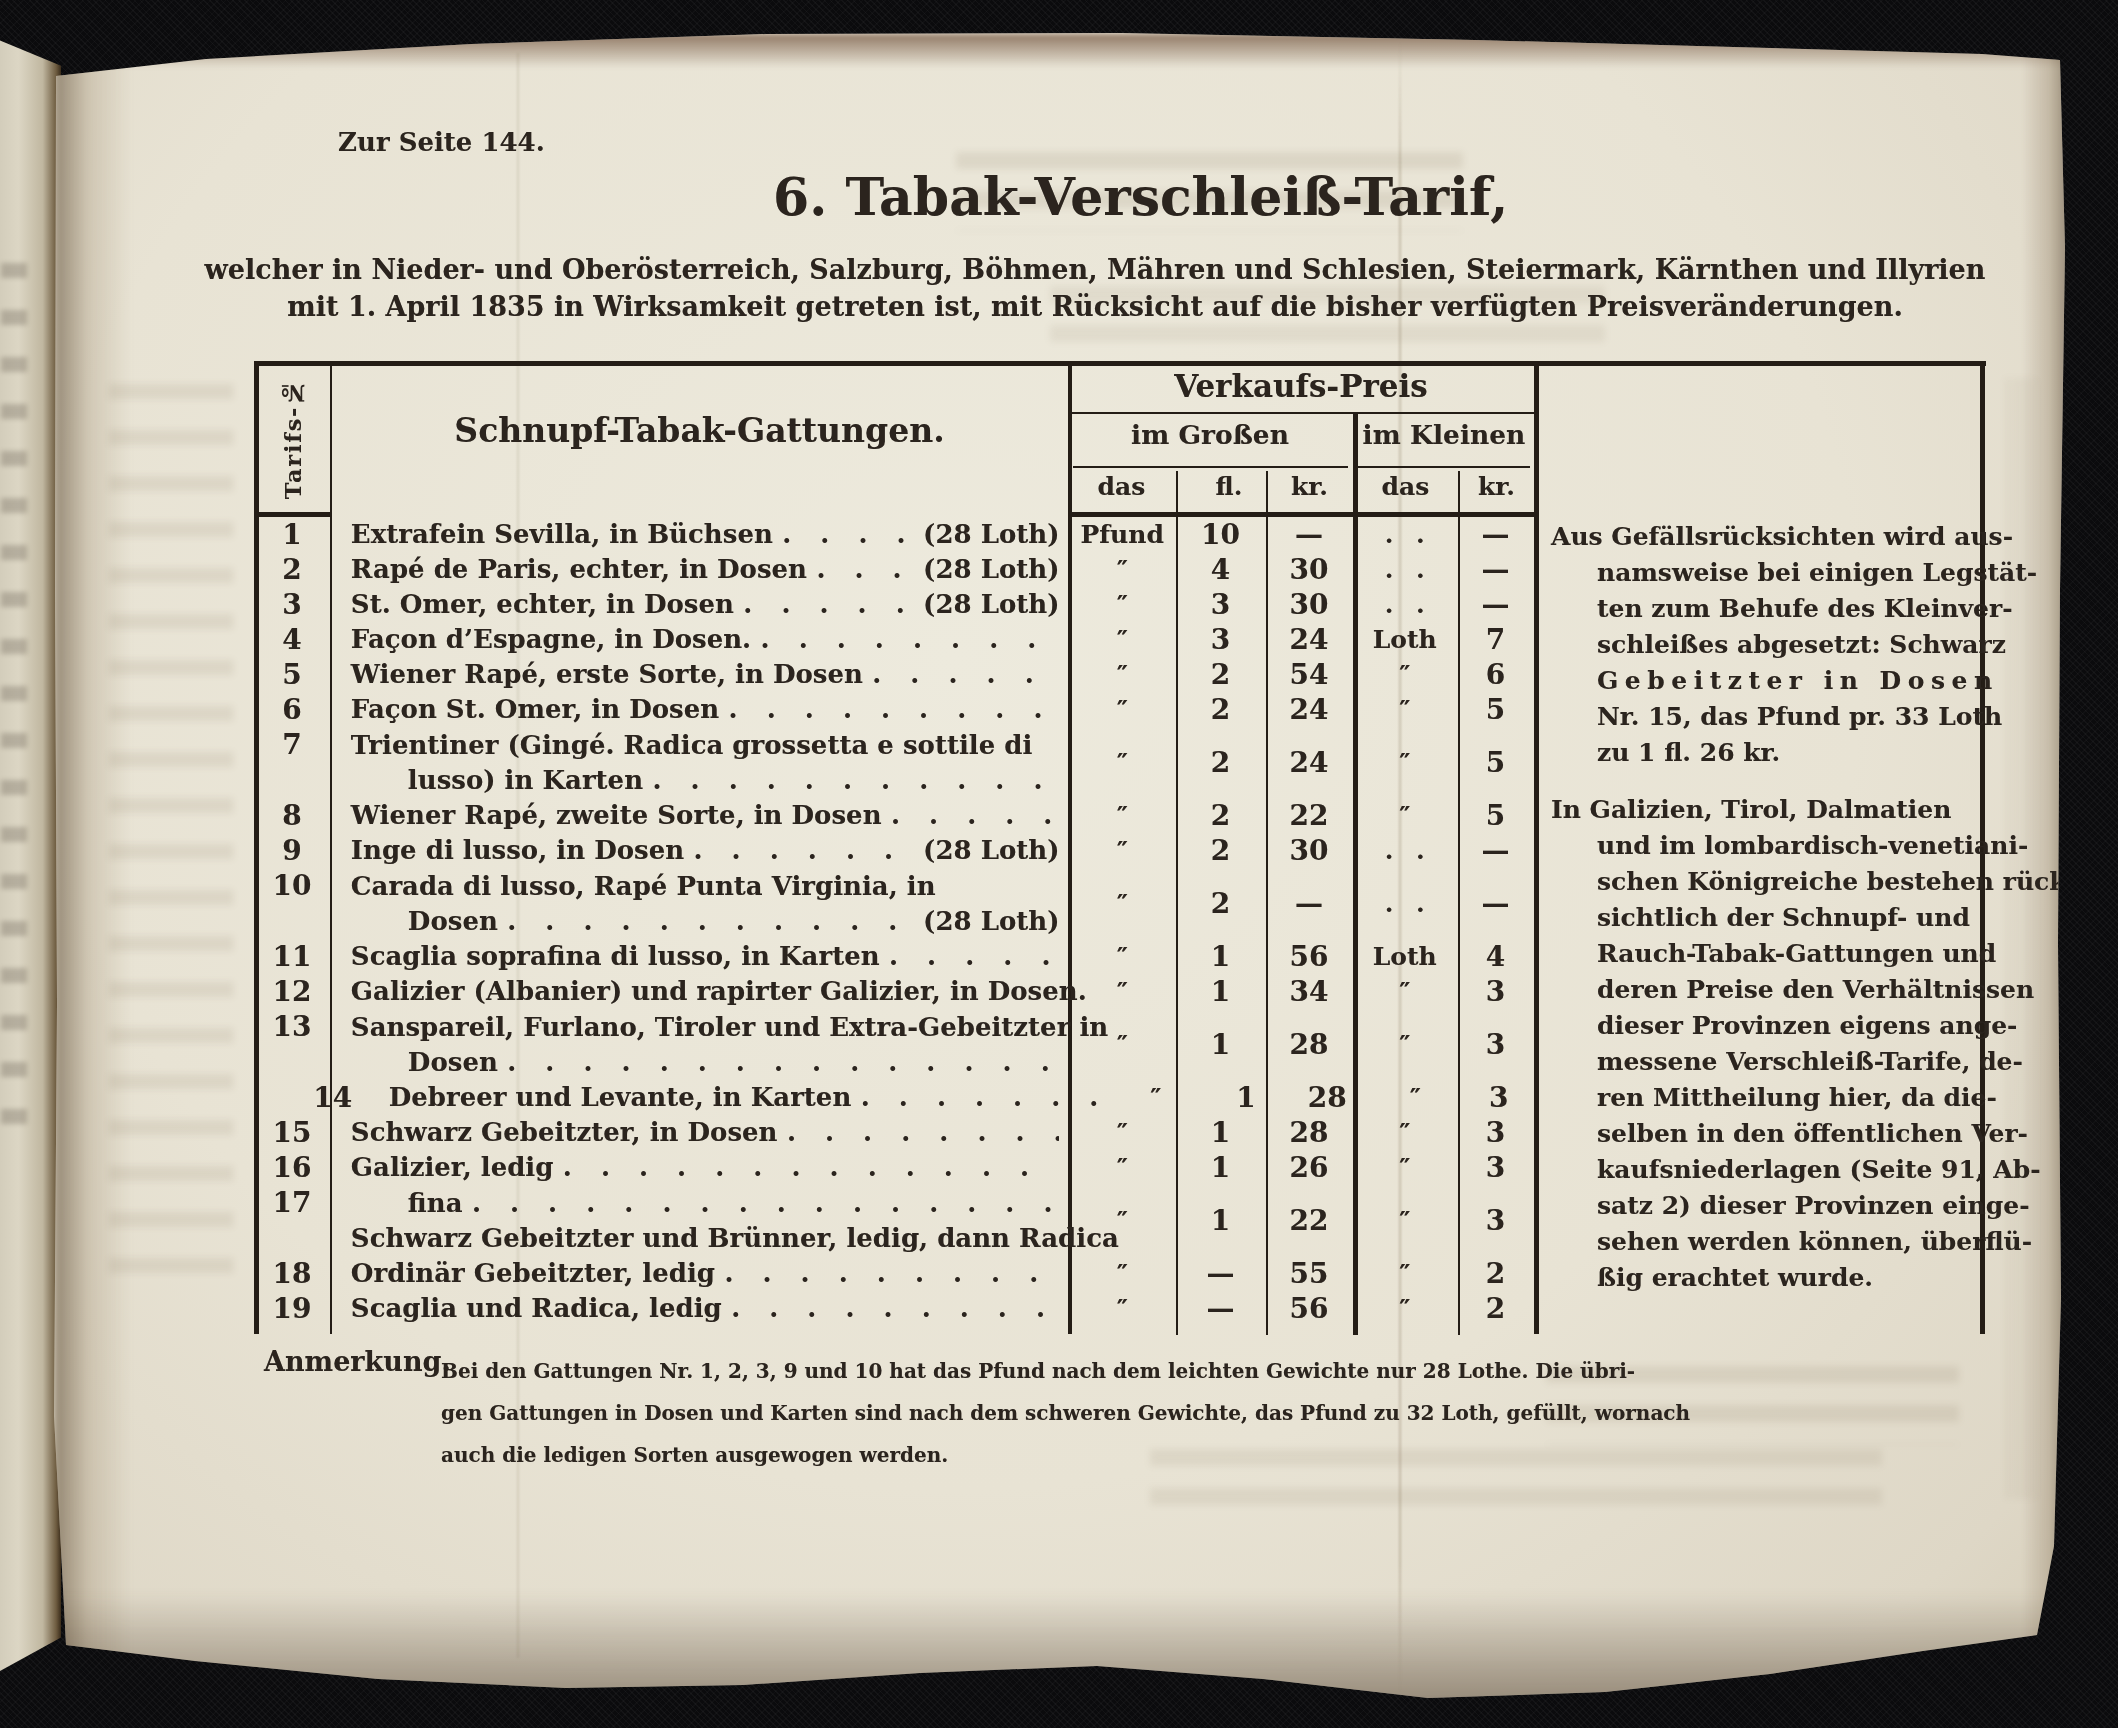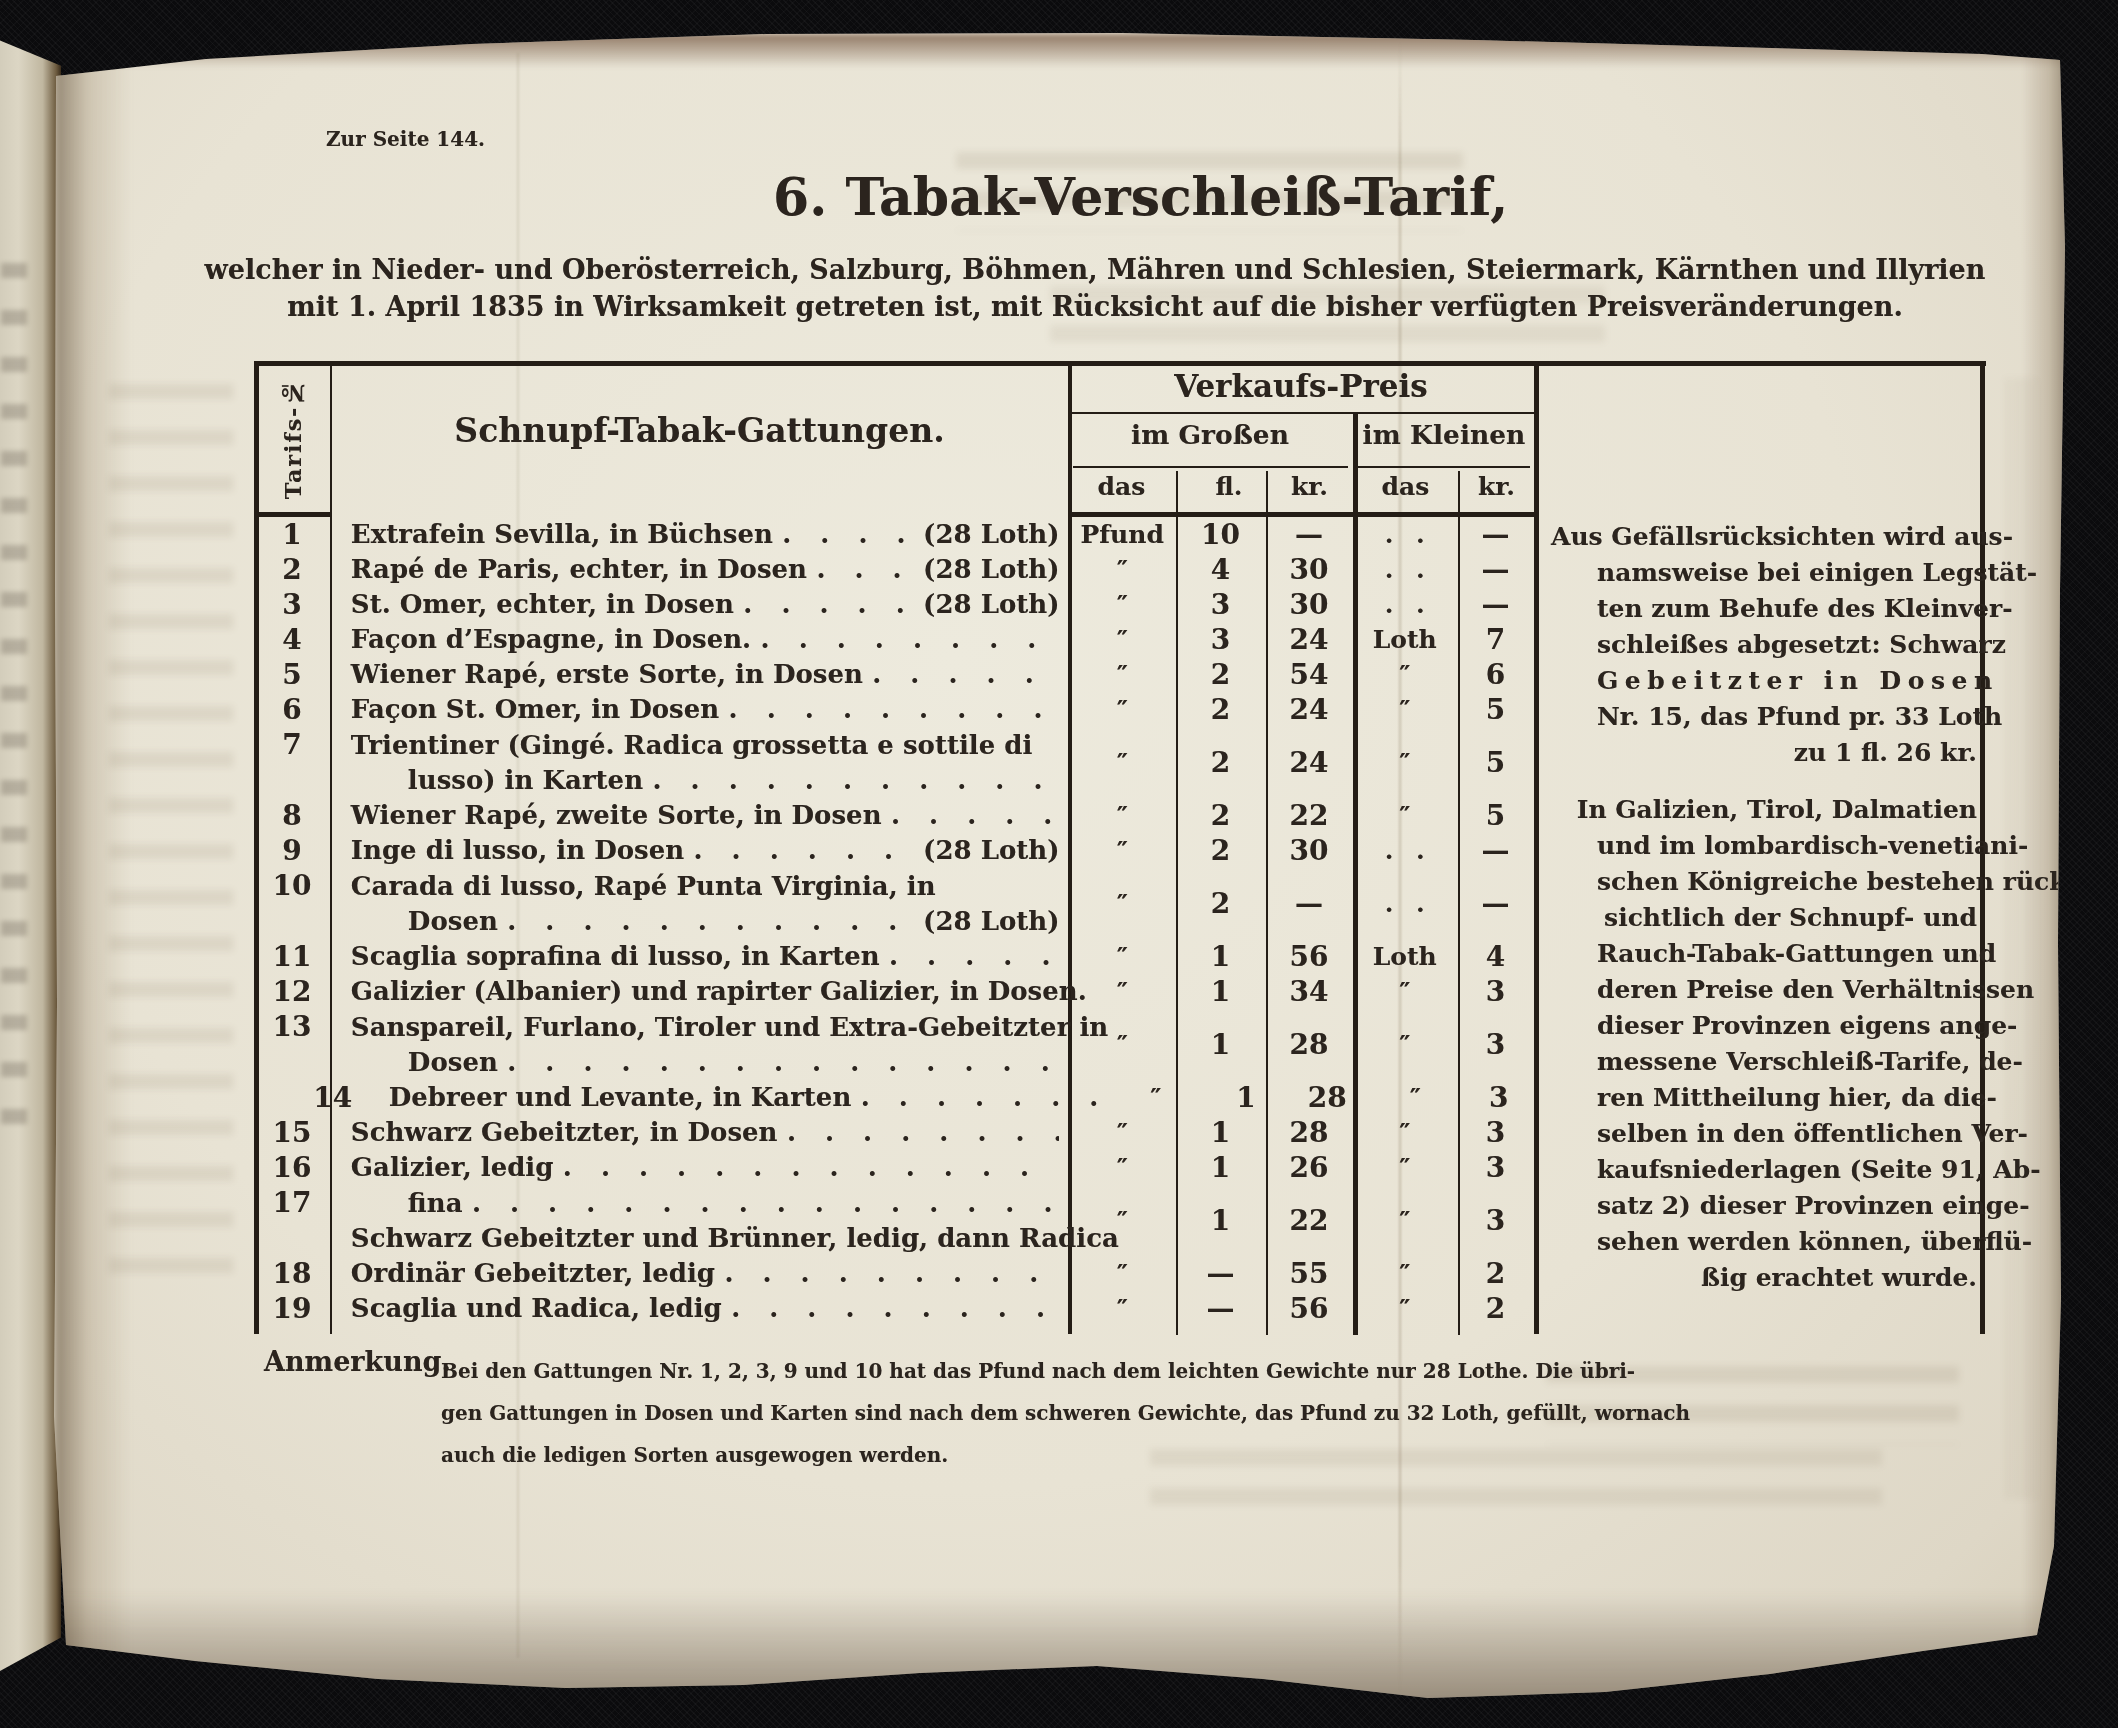--- a/index.html
+++ b/index.html
@@ -47,21 +47,21 @@
   .g2{left:1050px;top:277px;width:555px;height:65px;opacity:.09;}
   .g3{left:109px;top:372px;width:124px;height:920px;opacity:.11;
       background:repeating-linear-gradient(180deg, transparent 0 11.8px, #7a6a50 11.8px 27px, transparent 27px 46px);}
   .g4{left:1546px;top:1357px;width:413px;height:88px;opacity:.12;}
   .g5{left:1150px;top:1440px;width:732px;height:77px;opacity:.10;}
   .g6{left:2001px;top:378px;width:35px;height:1121px;opacity:.10;
       background:repeating-linear-gradient(90deg, transparent 0 4.7px, #7a6a50 4.7px 9.4px);}
 
   
   .txt{position:absolute;white-space:nowrap;text-shadow:0 0 0.6px rgba(43,36,30,.35);}
-  .zur-seite{left:326px;top:127px;font-size:20px;font-weight:700;text-align:right;}
+  .zur-seite{left:338px;top:127px;font-size:26px;font-weight:700;text-align:right;}
   .title{left:773px;top:166px;width:690px;text-align:center;font-size:52px;font-weight:700;}
   .sub1{left:201px;top:254px;width:1788px;text-align:center;font-size:27px;font-weight:700;}
   .sub2{left:201px;top:291px;width:1788px;text-align:center;font-size:27px;font-weight:700;}
 
   
   .tbl{position:absolute;left:254px;top:361px;width:1732px;height:973px;}
   .rule{position:absolute;background:#241d16;}
   .hr-top{left:0;top:0;width:1732px;height:5.3px;}
   .hr-vp{left:814px;top:51px;width:466px;height:2.4px;}
   .hr-ig{left:819px;top:105px;width:275px;height:2.4px;}
@@ -107,21 +107,21 @@
   .nnote{padding-left:7px;}
   .c-das{width:107px;font-size:25px;}
   .c-fl{width:90px;font-size:28px;}
   .c-kr{width:87px;font-size:28px;}
   .c-das2{width:105px;font-size:25px;word-spacing:14px;}
   .c-kr2{width:77px;font-size:28px;}
 
   
   .notes{position:absolute;left:1297px;top:158px;width:426px;font-size:25px;font-weight:700;
          line-height:36px;text-shadow:0 0 0.6px rgba(43,36,30,.3);}
-  .npara div{margin-left:46px;white-space:nowrap;text-align:right;}
+  .npara div{margin-left:46px;white-space:nowrap;}
   .npara div:first-child{margin-left:0;}
   .npara2{margin-top:21px;}
   .nline2.spaced{letter-spacing:6.5px;}
 
   
   .anm-label{left:264px;top:1346px;font-size:27px;font-weight:700;}
   .anm-text{position:absolute;left:441px;top:1350px;width:1534px;font-size:20px;font-weight:700;
             line-height:42px;text-shadow:0 0 0.6px rgba(43,36,30,.3);}
   .anm-text div{white-space:nowrap;}
 </style>

